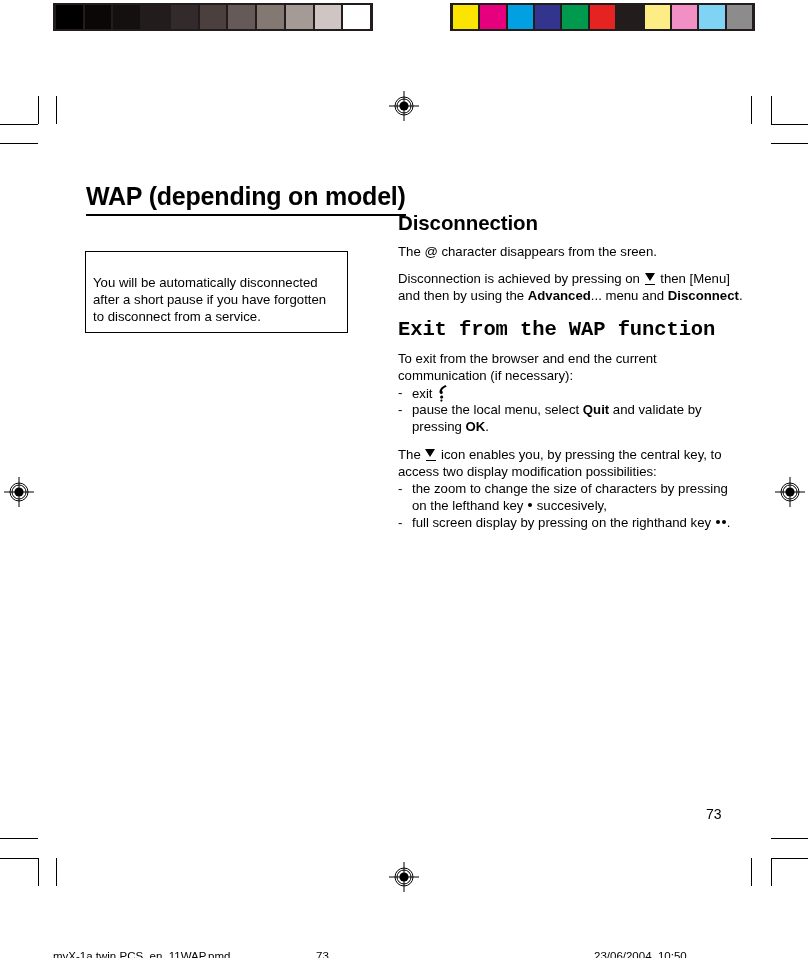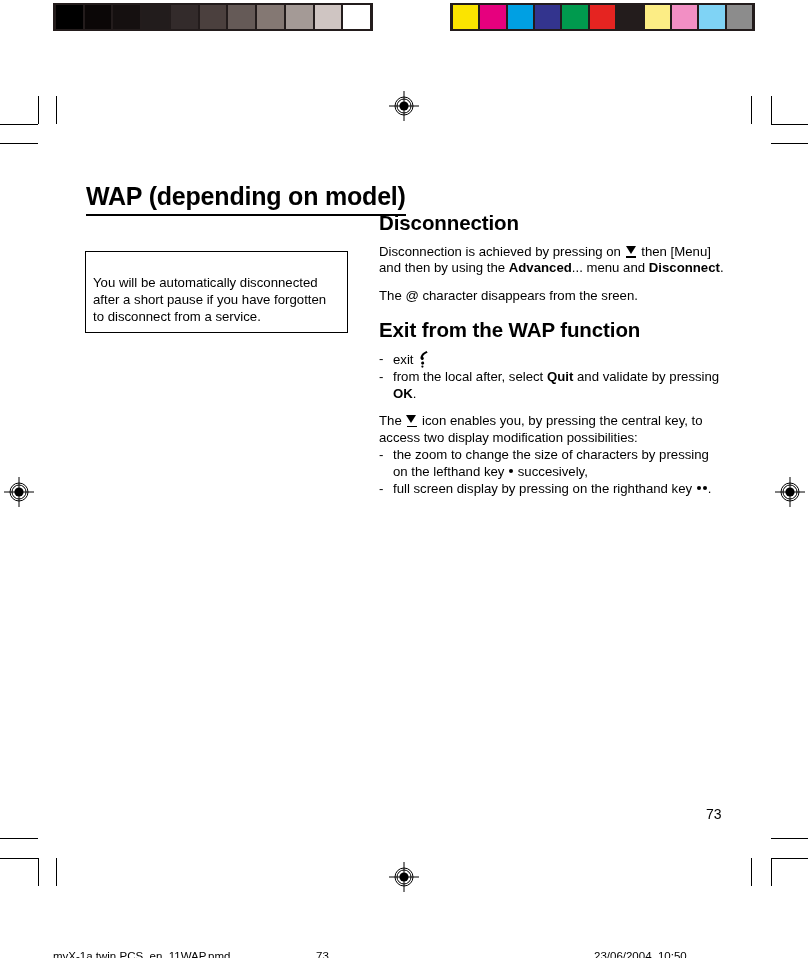--- a/index.html
+++ b/index.html
@@ -69,35 +69,35 @@
     width: 263px;
     box-sizing: border-box;
     border: 1.2px solid #000;
     padding: 23px 7px 6px 7px;
     font-size: 13.2px;
     line-height: 1.28;
   }
 
   #right-column {
     position: absolute;
-    left: 379px;
+    left: 398px;
     top: 212px;
     width: 345px;
     font-size: 13.2px;
     line-height: 1.28;
   }
 
   .sec-head {
     font-size: 20.5px;
     font-weight: bold;
     letter-spacing: -0.1px;
     margin: 0 0 9px 0;
     line-height: 1.1;
   }
-  .sec-head.tight-top { margin-top: 14px; }
+  .sec-head.tight-top { margin-top: 14px; font-family: Liberation Mono, monospace; }
 
   p.body {
     margin: 0 0 11px 0;
   }
   p.body.nogap { margin-bottom: 0; }
 
   .bullet-list {
     margin: 0;
     padding: 0;
     list-style: none;
@@ -267,33 +267,34 @@
 
 <h1 id="page-title">WAP (depending on model)</h1>
 
 <div id="note-box">
   <span>You will be automatically disconnected after a short pause if you have forgotten to disconnect from a service.</span>
 </div>
 
 <div id="right-column">
 
   <h2 class="sec-head">Disconnection</h2>
+  <p class="body">The @ character disappears from the sreen.</p>
   <p class="body"><span>Disconnection is achieved by pressing on </span><span class="navdown"><span class="tri"></span><span class="bar"></span></span><span> then [Menu] and then by using the </span><b>Advanced</b><span>... menu and </span><b>Disconnect</b><span>.</span></p>
-  <p class="body">The @ character disappears from the sreen.</p>
 
   <h2 class="sec-head tight-top">Exit from the WAP function</h2>
+  <p class="body nogap">To exit from the browser and end the current communication (if necessary):</p>
   <ul class="bullet-list">
     <li><span class="dash">-</span><span>exit </span><span class="handset"><svg width="11" height="17" viewBox="0 0 11 17">
             <path d="M7.6 0.6 C5.2 1.6 3.4 3.4 2.7 5.6 C2.1 7.4 2.6 8.6 4.0 9.0 C4.9 9.2 5.4 8.9 5.7 8.0 C6.0 7.0 5.7 6.4 4.8 6.0 C5.4 4.4 6.6 3.1 8.3 2.3 L9.6 1.7 L8.6 0.0 Z" fill="#000"></path>
             <path d="M4.5 10.6 C3.5 10.9 3.0 11.6 3.2 12.5 C3.4 13.4 4.1 13.8 5.0 13.6 C5.9 13.4 6.3 12.7 6.1 11.8 C5.9 11.0 5.3 10.5 4.5 10.6 Z" fill="#000"></path>
             <circle cx="4.4" cy="15.6" r="1.1" fill="#000"></circle>
           </svg></span></li>
   </ul>
   <ul class="bullet-list" style="margin-bottom:11px;">
-    <li><span class="dash">-</span><span>from the local after, select </span><b>Quit</b><span> and validate by pressing </span><b>OK</b><span>.</span></li>
+    <li><span class="dash">-</span><span>pause the local menu, select </span><b>Quit</b><span> and validate by pressing </span><b>OK</b><span>.</span></li>
   </ul>
 
   <p class="body nogap"><span>The </span><span class="navdown"><span class="tri"></span><span class="bar"></span></span><span> icon enables you, by pressing the central key, to access two display modification possibilities:</span></p>
   <ul class="bullet-list">
     <li><span class="dash">-</span><span>the zoom to change the size of characters by pressing on the lefthand key </span><span class="dot"></span><span> succesively,</span></li>
     <li><span class="dash">-</span><span>full screen display by pressing on the righthand key </span><span class="dot"></span><span class="dot"></span><span>.</span></li>
   </ul>
 
 </div>
 

